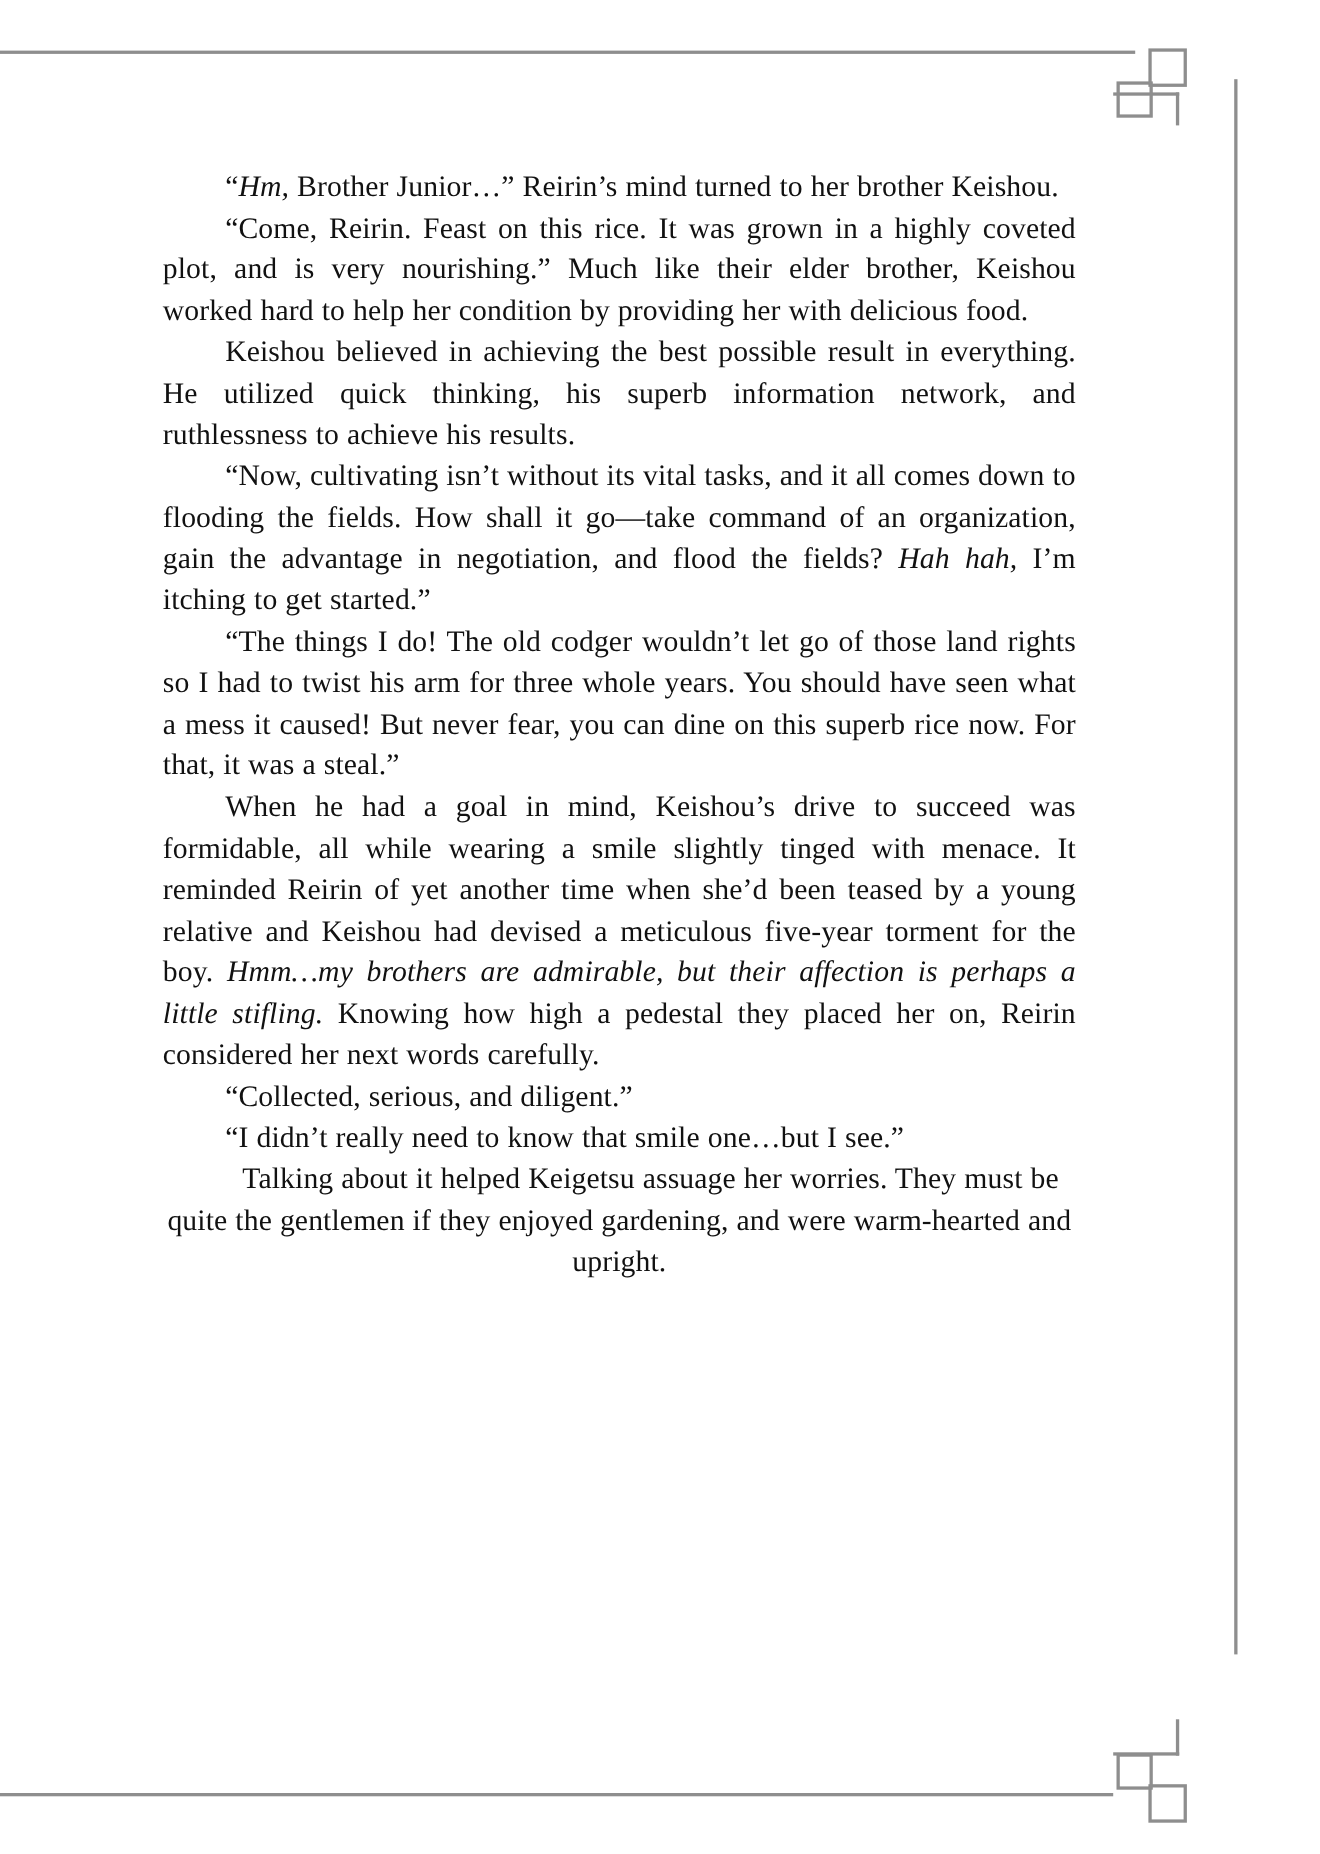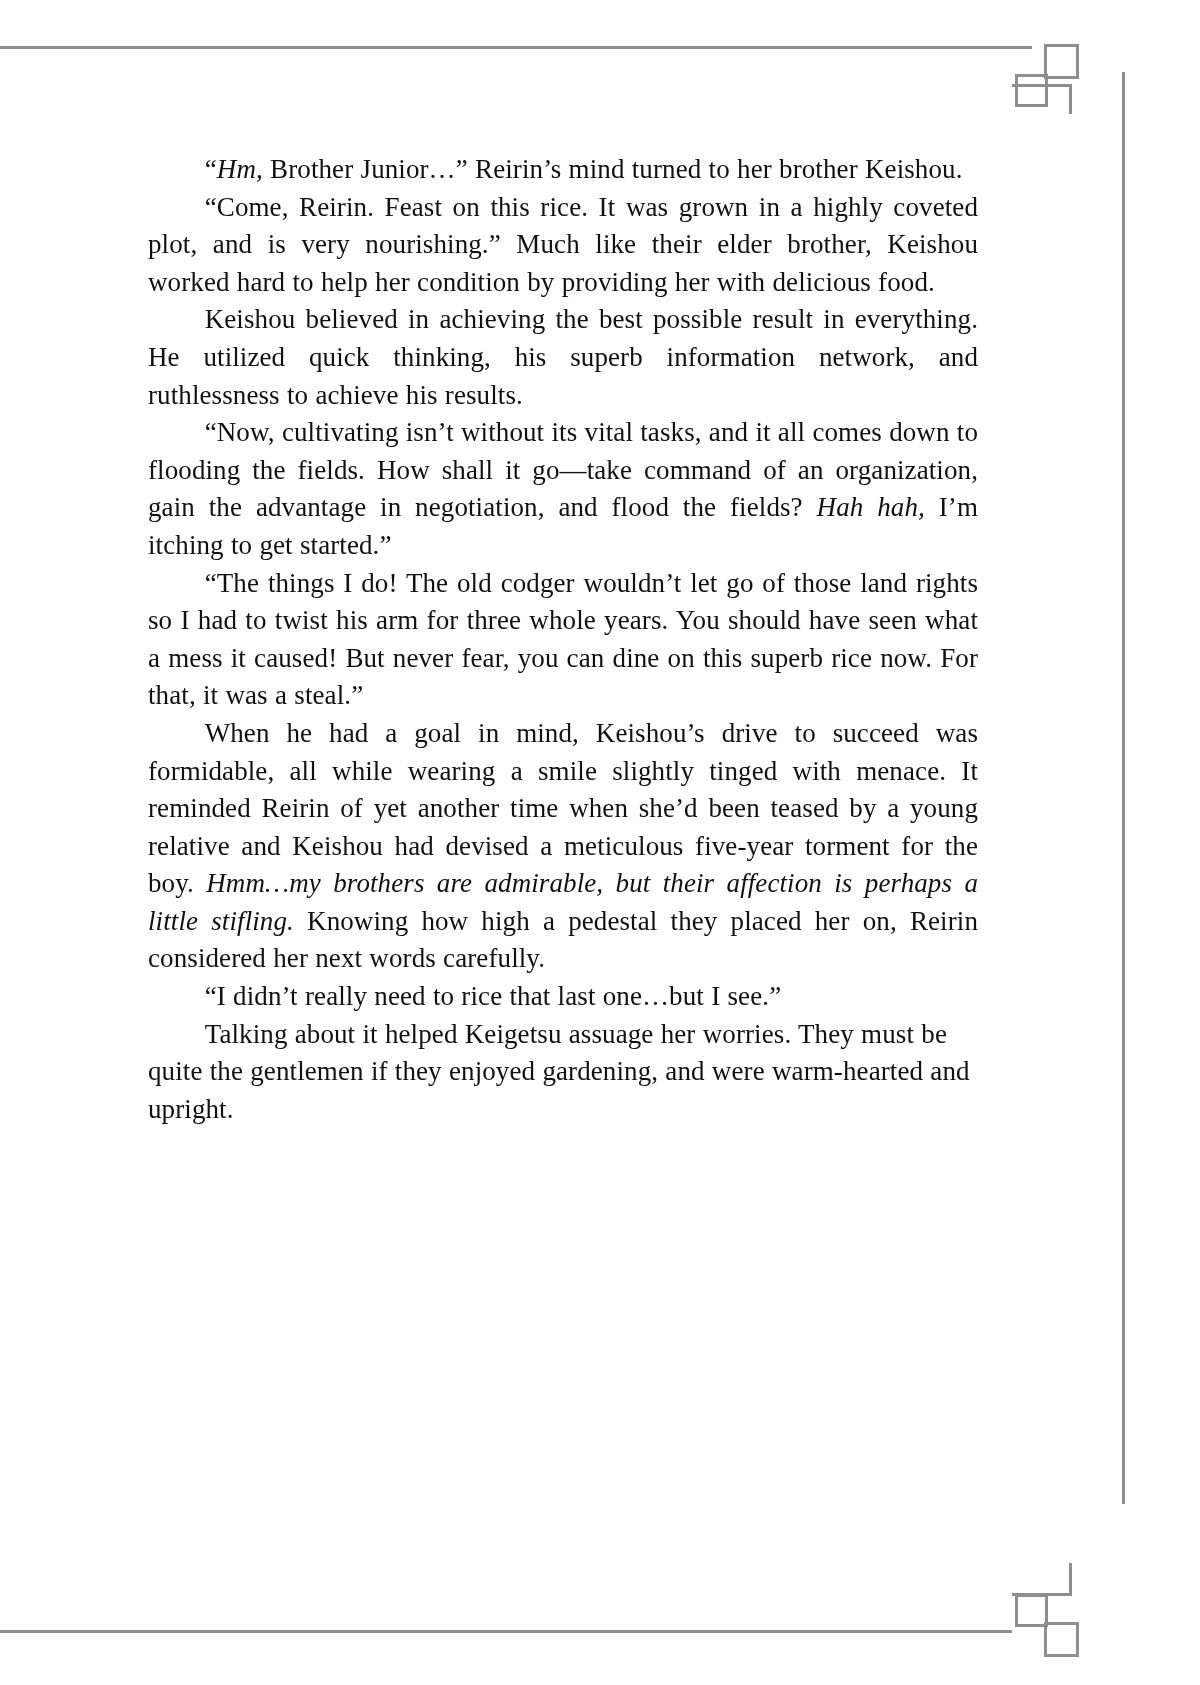--- a/index.html
+++ b/index.html
@@ -65,21 +65,21 @@
     margin: 0;
     text-align: justify;
     text-justify: inter-word;
     text-indent: 2.1em;
     font-size: 27px;
     line-height: 37.6px;
     letter-spacing: 0.1px;
     word-spacing: 0.4px;
     hyphens: none;
   }
-  .para:last-child { text-align: left; }
+  .para:last-child { text-align: center; }
   .para em { font-style: italic; }
 </style>
 </head>
 <body>
 
 <div class="frame">
   <div class="rule-h rule-top"></div>
   <div class="rule-h rule-bottom"></div>
   <div class="rule-v rule-right"></div>
 
@@ -94,15 +94,16 @@
   <div class="sq sq-br-small"></div>
 </div>
 
 <div class="page-body" id="page-body">
     <p class="para"><span>“</span><em>Hm,</em><span> Brother Junior…” Reirin’s mind turned to her brother Keishou.</span></p>
     <p class="para"><span>“Come, Reirin. Feast on this rice. It was grown in a highly coveted plot, and is very nourishing.” Much like their elder brother, Keishou worked hard to help her condition by providing her with delicious food.</span></p>
     <p class="para"><span>Keishou believed in achieving the best possible result in everything. He utilized quick thinking, his superb information network, and ruthlessness to achieve his results.</span></p>
     <p class="para"><span>“Now, cultivating isn’t without its vital tasks, and it all comes down to flooding the fields. How shall it go—take command of an organization, gain the advantage in negotiation, and flood the fields? </span><em>Hah hah,</em><span> I’m itching to get started.”</span></p>
     <p class="para"><span>“The things I do! The old codger wouldn’t let go of those land rights so I had to twist his arm for three whole years. You should have seen what a mess it caused! But never fear, you can dine on this superb rice now. For that, it was a steal.”</span></p>
     <p class="para"><span>When he had a goal in mind, Keishou’s drive to succeed was formidable, all while wearing a smile slightly tinged with menace. It reminded Reirin of yet another time when she’d been teased by a young relative and Keishou had devised a meticulous five-year torment for the boy. </span><em>Hmm…my brothers are admirable, but their affection is perhaps a little stifling.</em><span> Knowing how high a pedestal they placed her on, Reirin considered her next words carefully.</span></p>
-    <p class="para"><span>“I didn’t really need to rice that last one…but I see.”</span></p>
+    <p class="para"><span>“Collected, serious, and diligent.”</span></p>
+    <p class="para"><span>“I didn’t really need to know that smile one…but I see.”</span></p>
     <p class="para"><span>Talking about it helped Keigetsu assuage her worries. They must be quite the gentlemen if they enjoyed gardening, and were warm-hearted and upright.</span></p>
   </div>
 
 </body></html>

